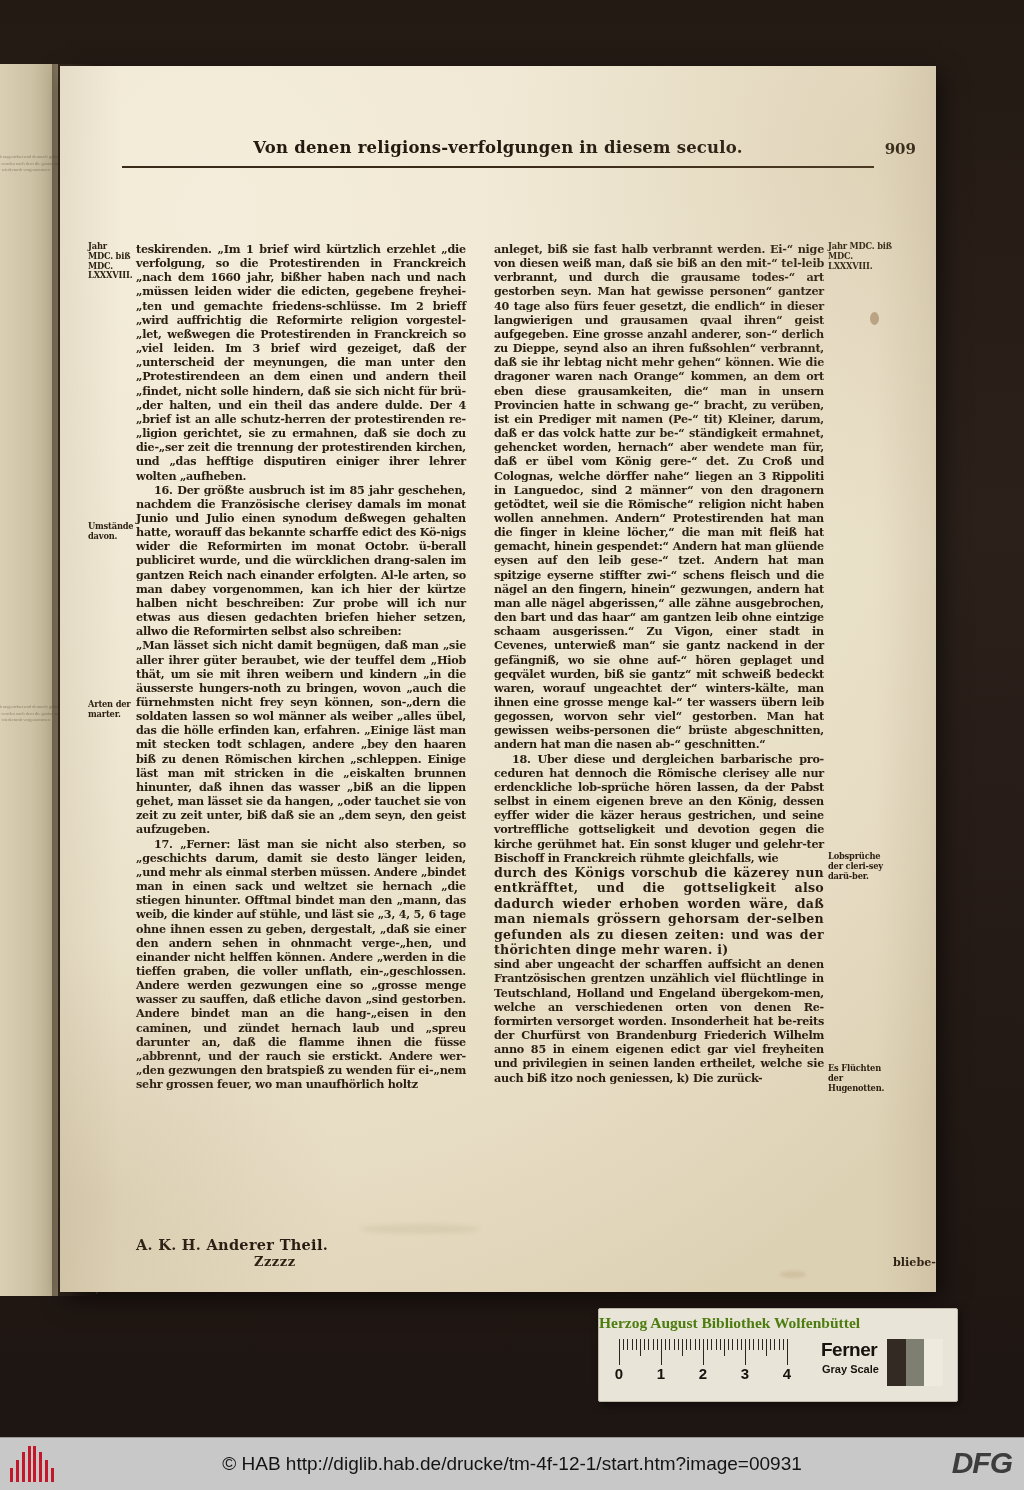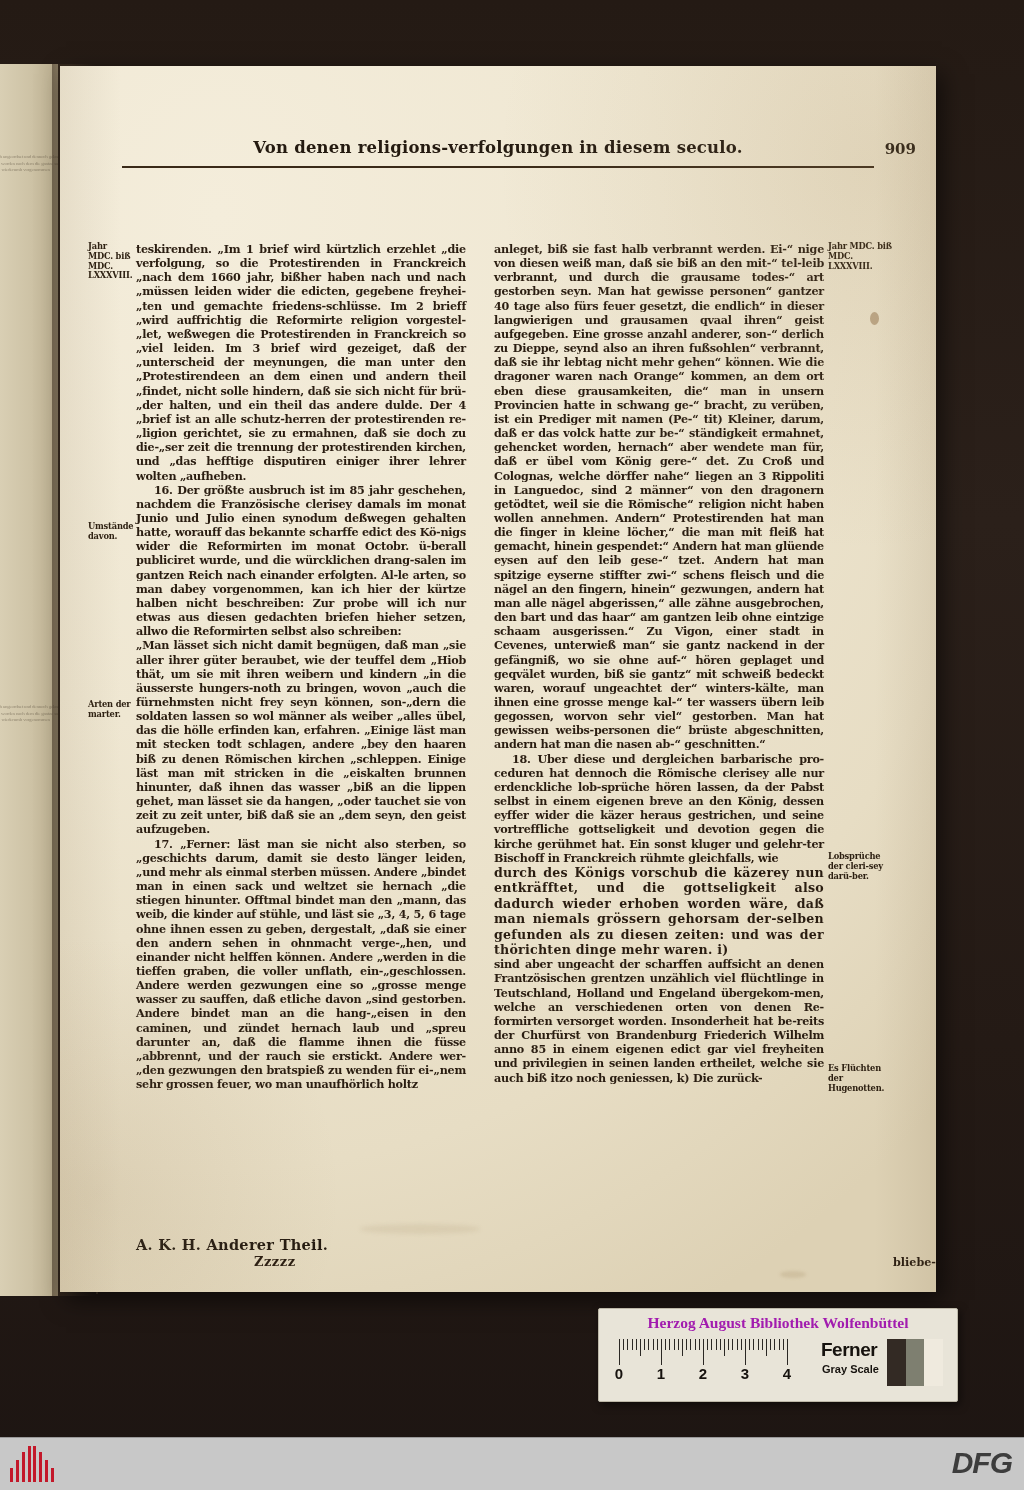--- a/index.html
+++ b/index.html
@@ -211,25 +211,24 @@
     left: 598px; top: 1308px;
     width: 358px; height: 92px;
     background: #e8e4d8;
     border: 1px solid #bdb8a8;
     box-shadow: 2px 3px 9px rgba(0,0,0,.5);
     border-radius: 2px;
   }
   #target-title {
     position: absolute;
     left: 0; right: 0; top: 5px;
-    text-align: center;
     font-family: "Liberation Serif", serif;
     font-weight: 700;
     font-size: 15.5px;
-    color: #a21caf;
+    color: #4d7c0f;
   }
   #ruler {
     position: absolute;
     left: 16px; top: 30px;
     width: 190px; height: 52px;
   }
   #ruler .ticks { position: absolute; left: 0; top: 0; width: 190px; height: 26px; }
   #ruler .tick {
     position: absolute; top: 0; width: 1px; background: #2b2824;
   }
@@ -442,16 +441,17 @@
     <div id="hab-logo">
       <i style="height: 14px;"></i>
         <i style="height: 22px;"></i>
         <i style="height: 30px;"></i>
         <i style="height: 36px;"></i>
         <i style="height: 36px;"></i>
         <i style="height: 30px;"></i>
         <i style="height: 22px;"></i>
         <i style="height: 14px;"></i>
     </div>
+    <div id="footer-url">© HAB http://diglib.hab.de/drucke/tm-4f-12-1/start.htm?image=00931</div>
     <div id="dfg-logo">DFG</div>
   </div>
 
 </div>
 
 </body></html>

